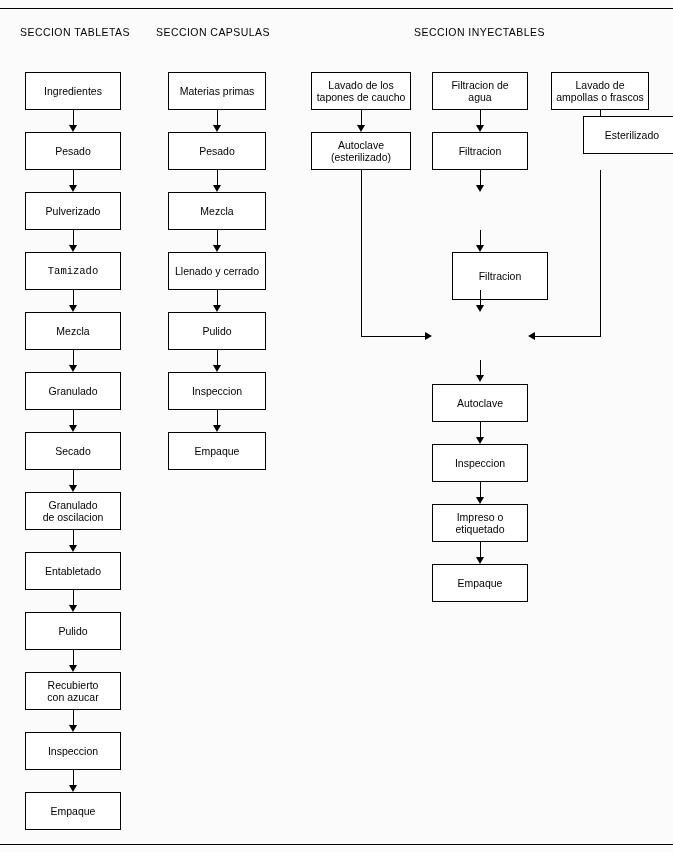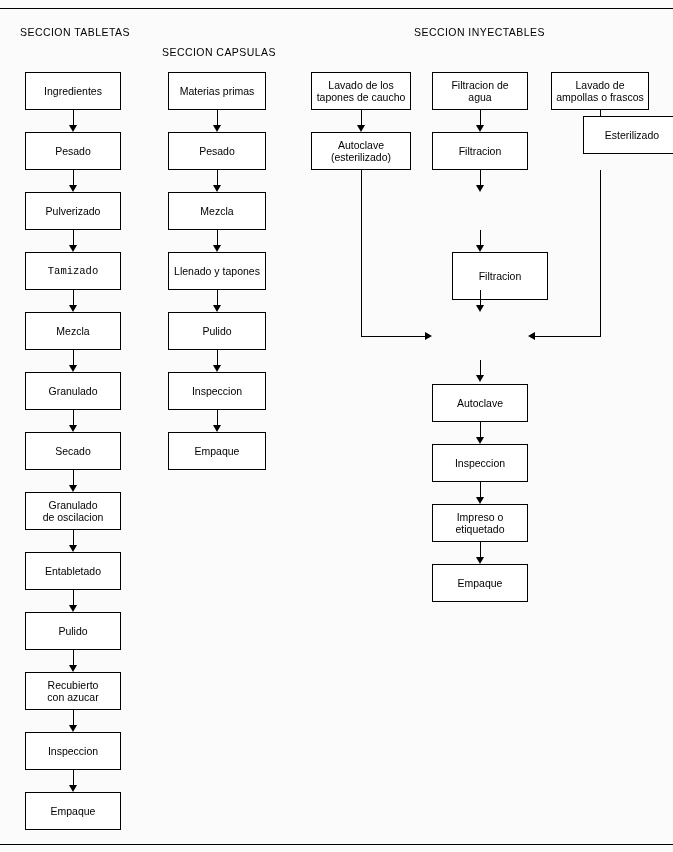--- a/index.html
+++ b/index.html
@@ -89,21 +89,21 @@
 </style>
 </head>
 <body>
 
 <div id="page">
 
   <div class="rule top"></div>
   <div class="rule bottom"></div>
 
   <div class="section-title" style="left:20px; top:26px;">SECCION TABLETAS</div>
-  <div class="section-title" style="left:162px; top:26px;margin-top:20px;">SECCION CAPSULAS</div>
+  <div class="section-title" style="left:156px; top:26px;">SECCION CAPSULAS</div>
   <div class="section-title" style="left:414px; top:26px;">SECCION INYECTABLES</div>
 
   <div class="node" style="left:25px; top:72px; width:96px; height:38px;">Ingredientes</div>
   <div class="vline" style="left:73px; top:110px; height:15px;"></div>
   <div class="arrow-down" style="left:69px; top:125px;"></div>
 
   <div class="node" style="left:25px; top:132px; width:96px; height:38px;">Pesado</div>
   <div class="vline" style="left:73px; top:170px; height:15px;"></div>
   <div class="arrow-down" style="left:69px; top:185px;"></div>
 
@@ -156,21 +156,21 @@
   <div class="arrow-down" style="left:213px; top:125px;"></div>
 
   <div class="node" style="left:168px; top:132px; width:98px; height:38px;">Pesado</div>
   <div class="vline" style="left:217px; top:170px; height:15px;"></div>
   <div class="arrow-down" style="left:213px; top:185px;"></div>
 
   <div class="node" style="left:168px; top:192px; width:98px; height:38px;">Mezcla</div>
   <div class="vline" style="left:217px; top:230px; height:15px;"></div>
   <div class="arrow-down" style="left:213px; top:245px;"></div>
 
-  <div class="node" style="left:168px; top:252px; width:98px; height:38px;">Llenado y tapones</div>
+  <div class="node" style="left:168px; top:252px; width:98px; height:38px;">Llenado y cerrado</div>
   <div class="vline" style="left:217px; top:290px; height:15px;"></div>
   <div class="arrow-down" style="left:213px; top:305px;"></div>
 
   <div class="node" style="left:168px; top:312px; width:98px; height:38px;">Pulido</div>
   <div class="vline" style="left:217px; top:350px; height:15px;"></div>
   <div class="arrow-down" style="left:213px; top:365px;"></div>
 
   <div class="node" style="left:168px; top:372px; width:98px; height:38px;">Inspeccion</div>
   <div class="vline" style="left:217px; top:410px; height:15px;"></div>
   <div class="arrow-down" style="left:213px; top:425px;"></div>

